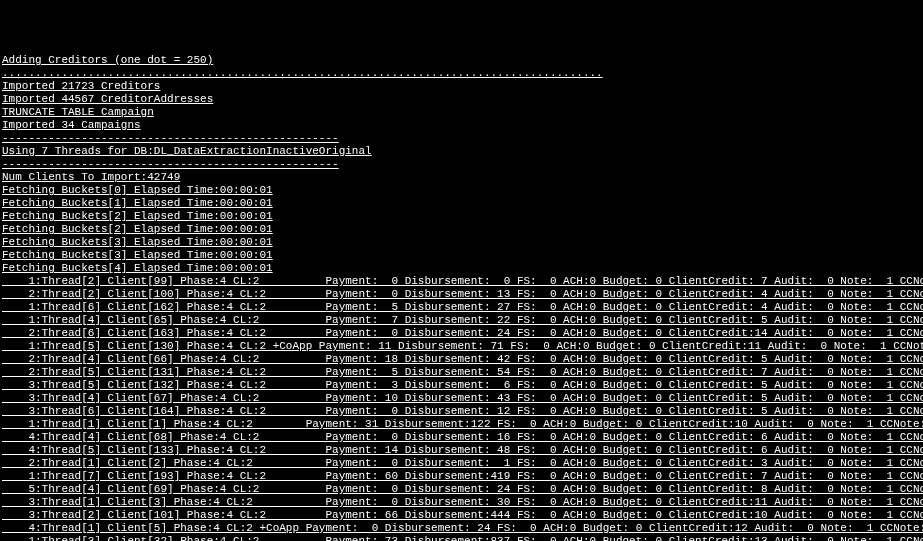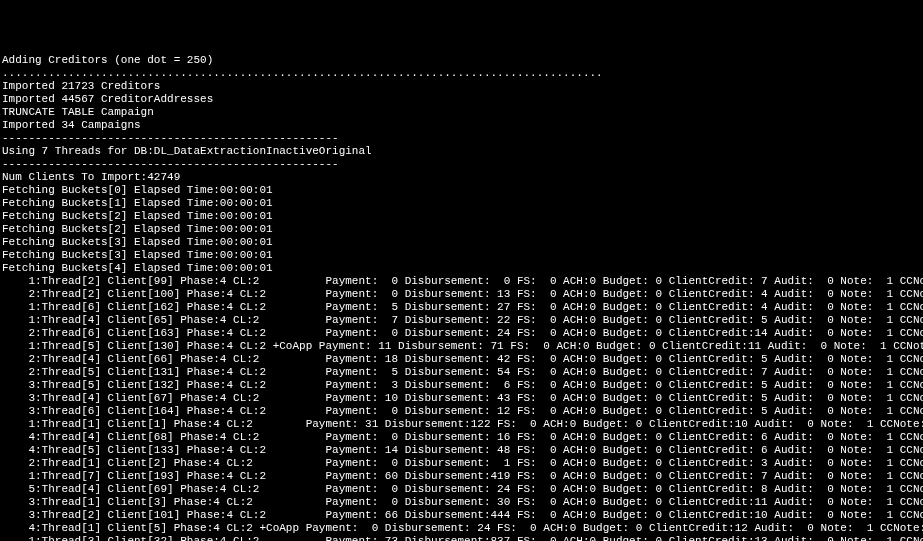--- a/index.html
+++ b/index.html
@@ -14,20 +14,21 @@
       font-size: 11px;
       line-height: 13px;
       padding: 2px;
       white-space: pre;
       overflow: hidden;
       width: 923px;
       height: 541px;
     }
     .line {
       white-space: pre;
+      text-decoration: underline;
     }
   </style>
 </head>
 <body>
 
 
 
 <div id="out"><div class="line">Adding Creditors (one dot = 250)</div><div class="line">...........................................................................................</div><div class="line">Imported 21723 Creditors</div><div class="line">Imported 44567 CreditorAddresses</div><div class="line">TRUNCATE TABLE Campaign</div><div class="line">Imported 34 Campaigns</div><div class="line"></div><div class="line">---------------------------------------------------</div><div class="line">Using 7 Threads for DB:DL_DataExtractionInactiveOriginal</div><div class="line">---------------------------------------------------</div><div class="line">Num Clients To Import:42749</div><div class="line">Fetching Buckets[0] Elapsed Time:00:00:01</div><div class="line">Fetching Buckets[1] Elapsed Time:00:00:01</div><div class="line">Fetching Buckets[2] Elapsed Time:00:00:01</div><div class="line">Fetching Buckets[2] Elapsed Time:00:00:01</div><div class="line">Fetching Buckets[3] Elapsed Time:00:00:01</div><div class="line">Fetching Buckets[3] Elapsed Time:00:00:01</div><div class="line">Fetching Buckets[4] Elapsed Time:00:00:01</div><div class="line">    1:Thread[2] Client[99] Phase:4 CL:2          Payment:  0 Disbursement:  0 FS:  0 ACH:0 Budget: 0 ClientCredit: 7 Audit:  0 Note:  1 CCNote: 0 Task:  0</div><div class="line">    2:Thread[2] Client[100] Phase:4 CL:2         Payment:  0 Disbursement: 13 FS:  0 ACH:0 Budget: 0 ClientCredit: 4 Audit:  0 Note:  1 CCNote: 0 Task:  4</div><div class="line">    1:Thread[6] Client[162] Phase:4 CL:2         Payment:  5 Disbursement: 27 FS:  0 ACH:0 Budget: 0 ClientCredit: 4 Audit:  0 Note:  1 CCNote: 0 Task:  9</div><div class="line">    1:Thread[4] Client[65] Phase:4 CL:2          Payment:  7 Disbursement: 22 FS:  0 ACH:0 Budget: 0 ClientCredit: 5 Audit:  0 Note:  1 CCNote: 0 Task: 15</div><div class="line">    2:Thread[6] Client[163] Phase:4 CL:2         Payment:  0 Disbursement: 24 FS:  0 ACH:0 Budget: 0 ClientCredit:14 Audit:  0 Note:  1 CCNote: 0 Task:  3</div><div class="line">    1:Thread[5] Client[130] Phase:4 CL:2 +CoApp Payment: 11 Disbursement: 71 FS:  0 ACH:0 Budget: 0 ClientCredit:11 Audit:  0 Note:  1 CCNote: 0 Task: 19</div><div class="line">    2:Thread[4] Client[66] Phase:4 CL:2          Payment: 18 Disbursement: 42 FS:  0 ACH:0 Budget: 0 ClientCredit: 5 Audit:  0 Note:  1 CCNote: 0 Task: 23</div><div class="line">    2:Thread[5] Client[131] Phase:4 CL:2         Payment:  5 Disbursement: 54 FS:  0 ACH:0 Budget: 0 ClientCredit: 7 Audit:  0 Note:  1 CCNote: 0 Task: 14</div><div class="line">    3:Thread[5] Client[132] Phase:4 CL:2         Payment:  3 Disbursement:  6 FS:  0 ACH:0 Budget: 0 ClientCredit: 5 Audit:  0 Note:  1 CCNote: 0 Task:  6</div><div class="line">    3:Thread[4] Client[67] Phase:4 CL:2          Payment: 10 Disbursement: 43 FS:  0 ACH:0 Budget: 0 ClientCredit: 5 Audit:  0 Note:  1 CCNote: 0 Task: 18</div><div class="line">    3:Thread[6] Client[164] Phase:4 CL:2         Payment:  0 Disbursement: 12 FS:  0 ACH:0 Budget: 0 ClientCredit: 5 Audit:  0 Note:  1 CCNote: 0 Task: 54</div><div class="line">    1:Thread[1] Client[1] Phase:4 CL:2        Payment: 31 Disbursement:122 FS:  0 ACH:0 Budget: 0 ClientCredit:10 Audit:  0 Note:  1 CCNote: 0 Task: 73  T</div><div class="line">    4:Thread[4] Client[68] Phase:4 CL:2          Payment:  0 Disbursement: 16 FS:  0 ACH:0 Budget: 0 ClientCredit: 6 Audit:  0 Note:  1 CCNote: 0 Task: 15</div><div class="line">    4:Thread[5] Client[133] Phase:4 CL:2         Payment: 14 Disbursement: 48 FS:  0 ACH:0 Budget: 0 ClientCredit: 6 Audit:  0 Note:  1 CCNote: 0 Task: 27</div><div class="line">    2:Thread[1] Client[2] Phase:4 CL:2           Payment:  0 Disbursement:  1 FS:  0 ACH:0 Budget: 0 ClientCredit: 3 Audit:  0 Note:  1 CCNote: 0 Task: 15</div><div class="line">    1:Thread[7] Client[193] Phase:4 CL:2         Payment: 60 Disbursement:419 FS:  0 ACH:0 Budget: 0 ClientCredit: 7 Audit:  0 Note:  1 CCNote: 0 Task: 58</div><div class="line">    5:Thread[4] Client[69] Phase:4 CL:2          Payment:  0 Disbursement: 24 FS:  0 ACH:0 Budget: 0 ClientCredit: 8 Audit:  0 Note:  1 CCNote: 0 Task: 10</div><div class="line">    3:Thread[1] Client[3] Phase:4 CL:2           Payment:  0 Disbursement: 30 FS:  0 ACH:0 Budget: 0 ClientCredit:11 Audit:  0 Note:  1 CCNote: 0 Task:  9</div><div class="line">    3:Thread[2] Client[101] Phase:4 CL:2         Payment: 66 Disbursement:444 FS:  0 ACH:0 Budget: 0 ClientCredit:10 Audit:  0 Note:  1 CCNote: 0 Task: 63</div><div class="line">    4:Thread[1] Client[5] Phase:4 CL:2 +CoApp Payment:  0 Disbursement: 24 FS:  0 ACH:0 Budget: 0 ClientCredit:12 Audit:  0 Note:  1 CCNote: 0 Task: 18  T</div><div class="line">    1:Thread[3] Client[32] Phase:4 CL:2          Payment: 73 Disbursement:837 FS:  0 ACH:0 Budget: 0 ClientCredit:13 Audit:  0 Note:  1 CCNote: 0 Task: 90</div></div>
 
 

